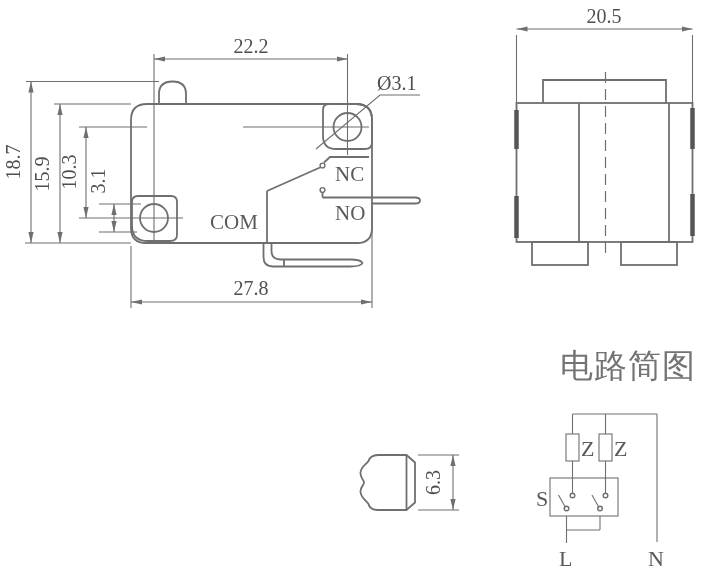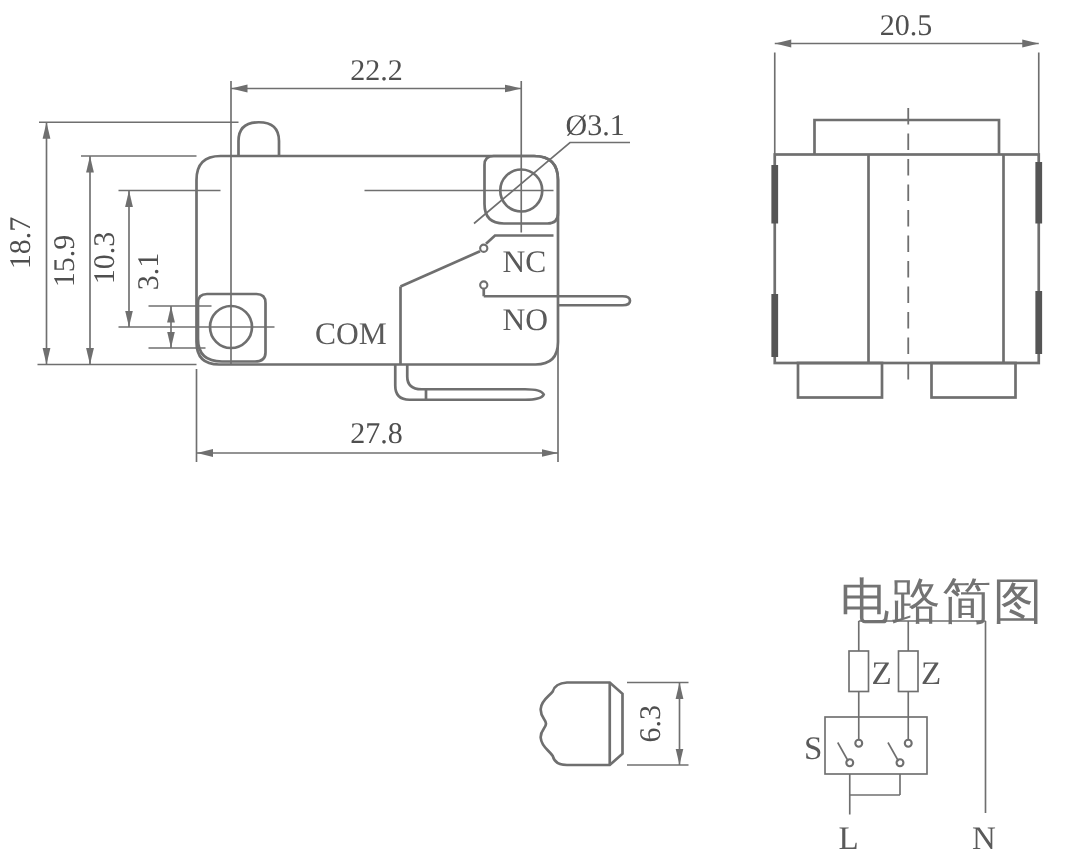--- a/index.html
+++ b/index.html
@@ -4,21 +4,21 @@
 <style>
   html,body{margin:0;padding:0;background:#fff;}
   .canvas{position:relative;width:720px;height:575px;background:#ffffff;overflow:hidden;
           font-family:"Liberation Serif","DejaVu Serif",serif;}
   svg{position:absolute;overflow:visible;}
   .dim-text{font-family:"Liberation Serif","DejaVu Serif",serif;font-size:20px;fill:#4f4f4f;}
   .part-label{font-family:"Liberation Serif","DejaVu Serif",serif;font-size:21px;fill:#5a5a5a;}
   .ckt-label{font-family:"Liberation Serif","DejaVu Serif",serif;font-size:22px;fill:#5a5a5a;}
   #circuit-title{position:absolute;left:550px;top:344px;width:156px;text-align:center;
                  font-size:33px;color:#737373;letter-spacing:1px;
-                 font-family:Liberation Sans, sans-serif;margin-top:35px;}
+                 font-family:Liberation Sans, sans-serif;}
   .thin{stroke:#6f6f6f;stroke-width:1.1;fill:none;}
   .thick{stroke:#6f6f6f;stroke-width:1.8;fill:none;}
   .dark{stroke:#555555;stroke-width:4.5;fill:none;}
   .dashedc{stroke:#6f6f6f;stroke-width:1.2;fill:none;stroke-dasharray:11 6;}
   .dot{fill:#ffffff;stroke:#6f6f6f;stroke-width:1.4;}
 </style>
 </head>
 <body>
 
 <div class="canvas">

